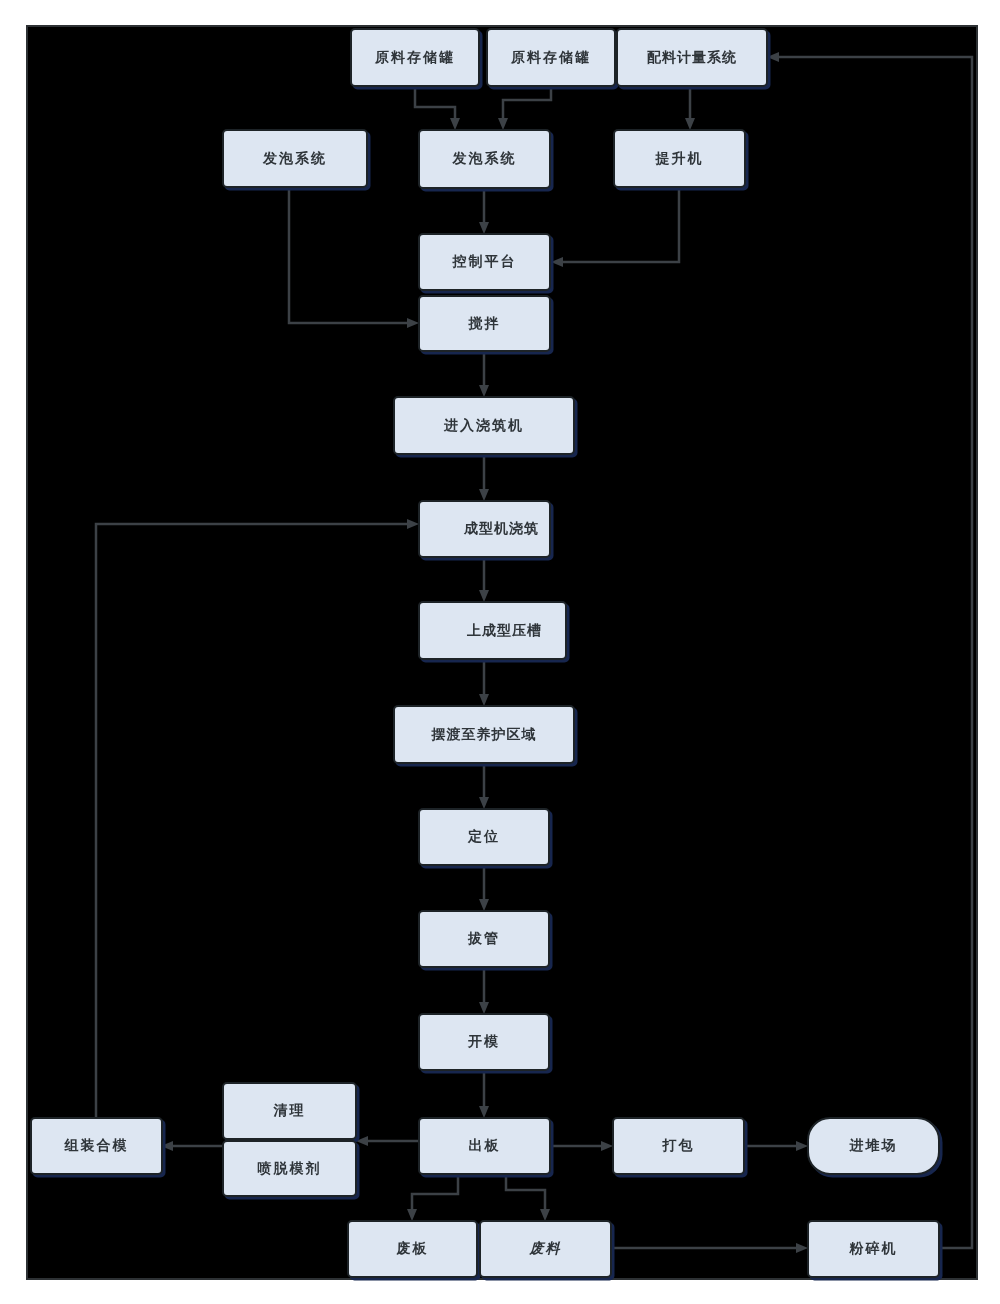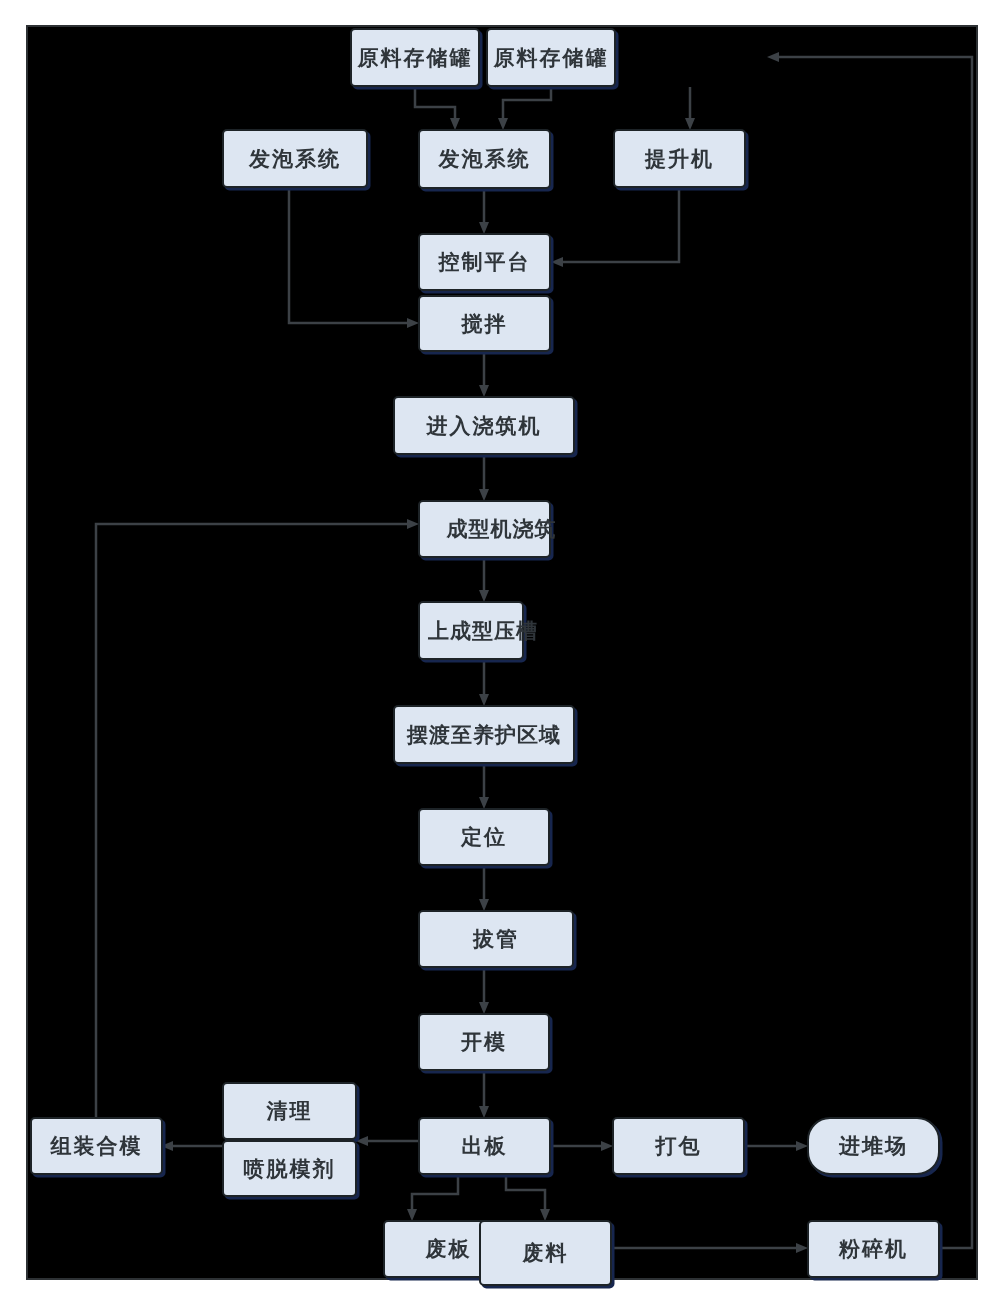--- a/index.html
+++ b/index.html
@@ -9,21 +9,21 @@
           background:var(--canvas-bg,#000000);border:2px solid #2d3134;box-sizing:border-box;}
   #edges{position:absolute;left:0;top:0;width:1000px;height:1304px;pointer-events:none;}
   #edges polyline{fill:none;stroke:var(--connector,#3c4146);stroke-width:2.5px;}
   #edges .ah{fill:var(--connector,#3c4146);}
   .node{position:absolute;box-sizing:border-box;
         background:var(--node-fill,#dde6f2);
         border:2px solid var(--node-border,#1d2327);
         border-radius:5px;
         box-shadow:2.5px 2.5px 0 var(--node-shadow,#17264e);
         display:flex;align-items:center;justify-content:center;
-        font-weight:bold;font-size:21px;letter-spacing:2px;
+        font-weight:bold;font-size:14px;letter-spacing:2px;
         color:var(--node-text,#2f353a);white-space:nowrap;}
 </style>
 </head>
 <body>
 
 <div id="page">
   <div id="canvas"></div>
 
   <svg id="edges" viewBox="0 0 1000 1304" width="1000" height="1304">
     <defs>
@@ -51,40 +51,41 @@
     <polyline points="222,1146 171,1146" marker-end="url(#ah)"></polyline>
     <polyline points="96,1117 96,524 409,524" marker-end="url(#ah)"></polyline>
     <polyline points="458,1175 458,1194 412,1194 412,1211" marker-end="url(#ah)"></polyline>
     <polyline points="506,1175 506,1190 545,1190 545,1211" marker-end="url(#ah)"></polyline>
     <polyline points="612,1248 798,1248" marker-end="url(#ah)"></polyline>
     <polyline points="940,1248 972,1248 972,57 777,57" marker-end="url(#ah)"></polyline>
   </svg>
 
   <div class="node" style="left:350px;top:28px;width:130px;height:59px;">原料存储罐</div>
   <div class="node" style="left:486px;top:28px;width:130px;height:59px;">原料存储罐</div>
+  <div class="node" style="left:616px;top:28px;width:152px;height:59px;letter-spacing:1px;">配料计量系统</div>
 
   <div class="node" style="left:222px;top:129px;width:146px;height:59px;">发泡系统</div>
   <div class="node" style="left:418px;top:129px;width:133px;height:60px;">发泡系统</div>
   <div class="node" style="left:613px;top:129px;width:133px;height:59px;">提升机</div>
 
   <div class="node" style="left:418px;top:233px;width:133px;height:58px;text-align:center;">控制平台</div>
   <div class="node" style="left:418px;top:295px;width:133px;height:57px;">搅拌</div>
 
   <div class="node" style="left:393px;top:396px;width:182px;height:59px;">进入浇筑机</div>
   <div class="node" style="left:418px;top:500px;width:133px;height:58px;letter-spacing:1px;padding-left:34px;">成型机浇筑</div>
-  <div class="node" style="left:418px;top:601px;width:106px;height:59px;letter-spacing:1px;padding-left:24px;">上成型压槽</div>
+  <div class="node" style="left:418px;top:601px;width:149px;height:59px;letter-spacing:1px;padding-left:24px;">上成型压槽</div>
   <div class="node" style="left:393px;top:705px;width:182px;height:59px;letter-spacing:1px;">摆渡至养护区域</div>
   <div class="node" style="left:418px;top:808px;width:132px;height:58px;">定位</div>
-  <div class="node" style="left:418px;top:910px;width:156px;height:58px;">拔管</div>
+  <div class="node" style="left:418px;top:910px;width:132px;height:58px;">拔管</div>
   <div class="node" style="left:418px;top:1013px;width:132px;height:58px;">开模</div>
   <div class="node" style="left:418px;top:1117px;width:133px;height:58px;">出板</div>
 
   <div class="node" style="left:612px;top:1117px;width:133px;height:58px;">打包</div>
   <div class="node" style="left:807px;top:1117px;width:133px;height:58px;border-radius:23px;">进堆场</div>
 
   <div class="node" style="left:222px;top:1082px;width:135px;height:58px;">清理</div>
   <div class="node" style="left:222px;top:1140px;width:135px;height:57px;">喷脱模剂</div>
   <div class="node" style="left:30px;top:1117px;width:133px;height:58px;">组装合模</div>
 
-  <div class="node" style="left:347px;top:1220px;width:131px;height:58px;margin-left:36px;">废板</div>
-  <div class="node" style="left:479px;top:1220px;width:133px;height:66px;">废料</div>
+  <div class="node" style="left:347px;top:1220px;width:131px;height:58px;">废板</div>
+  <div class="node" style="left:479px;top:1220px;width:133px;height:58px;font-style:italic;">废料</div>
   <div class="node" style="left:807px;top:1220px;width:133px;height:58px;">粉碎机</div>
 </div>
 
 </body></html>

